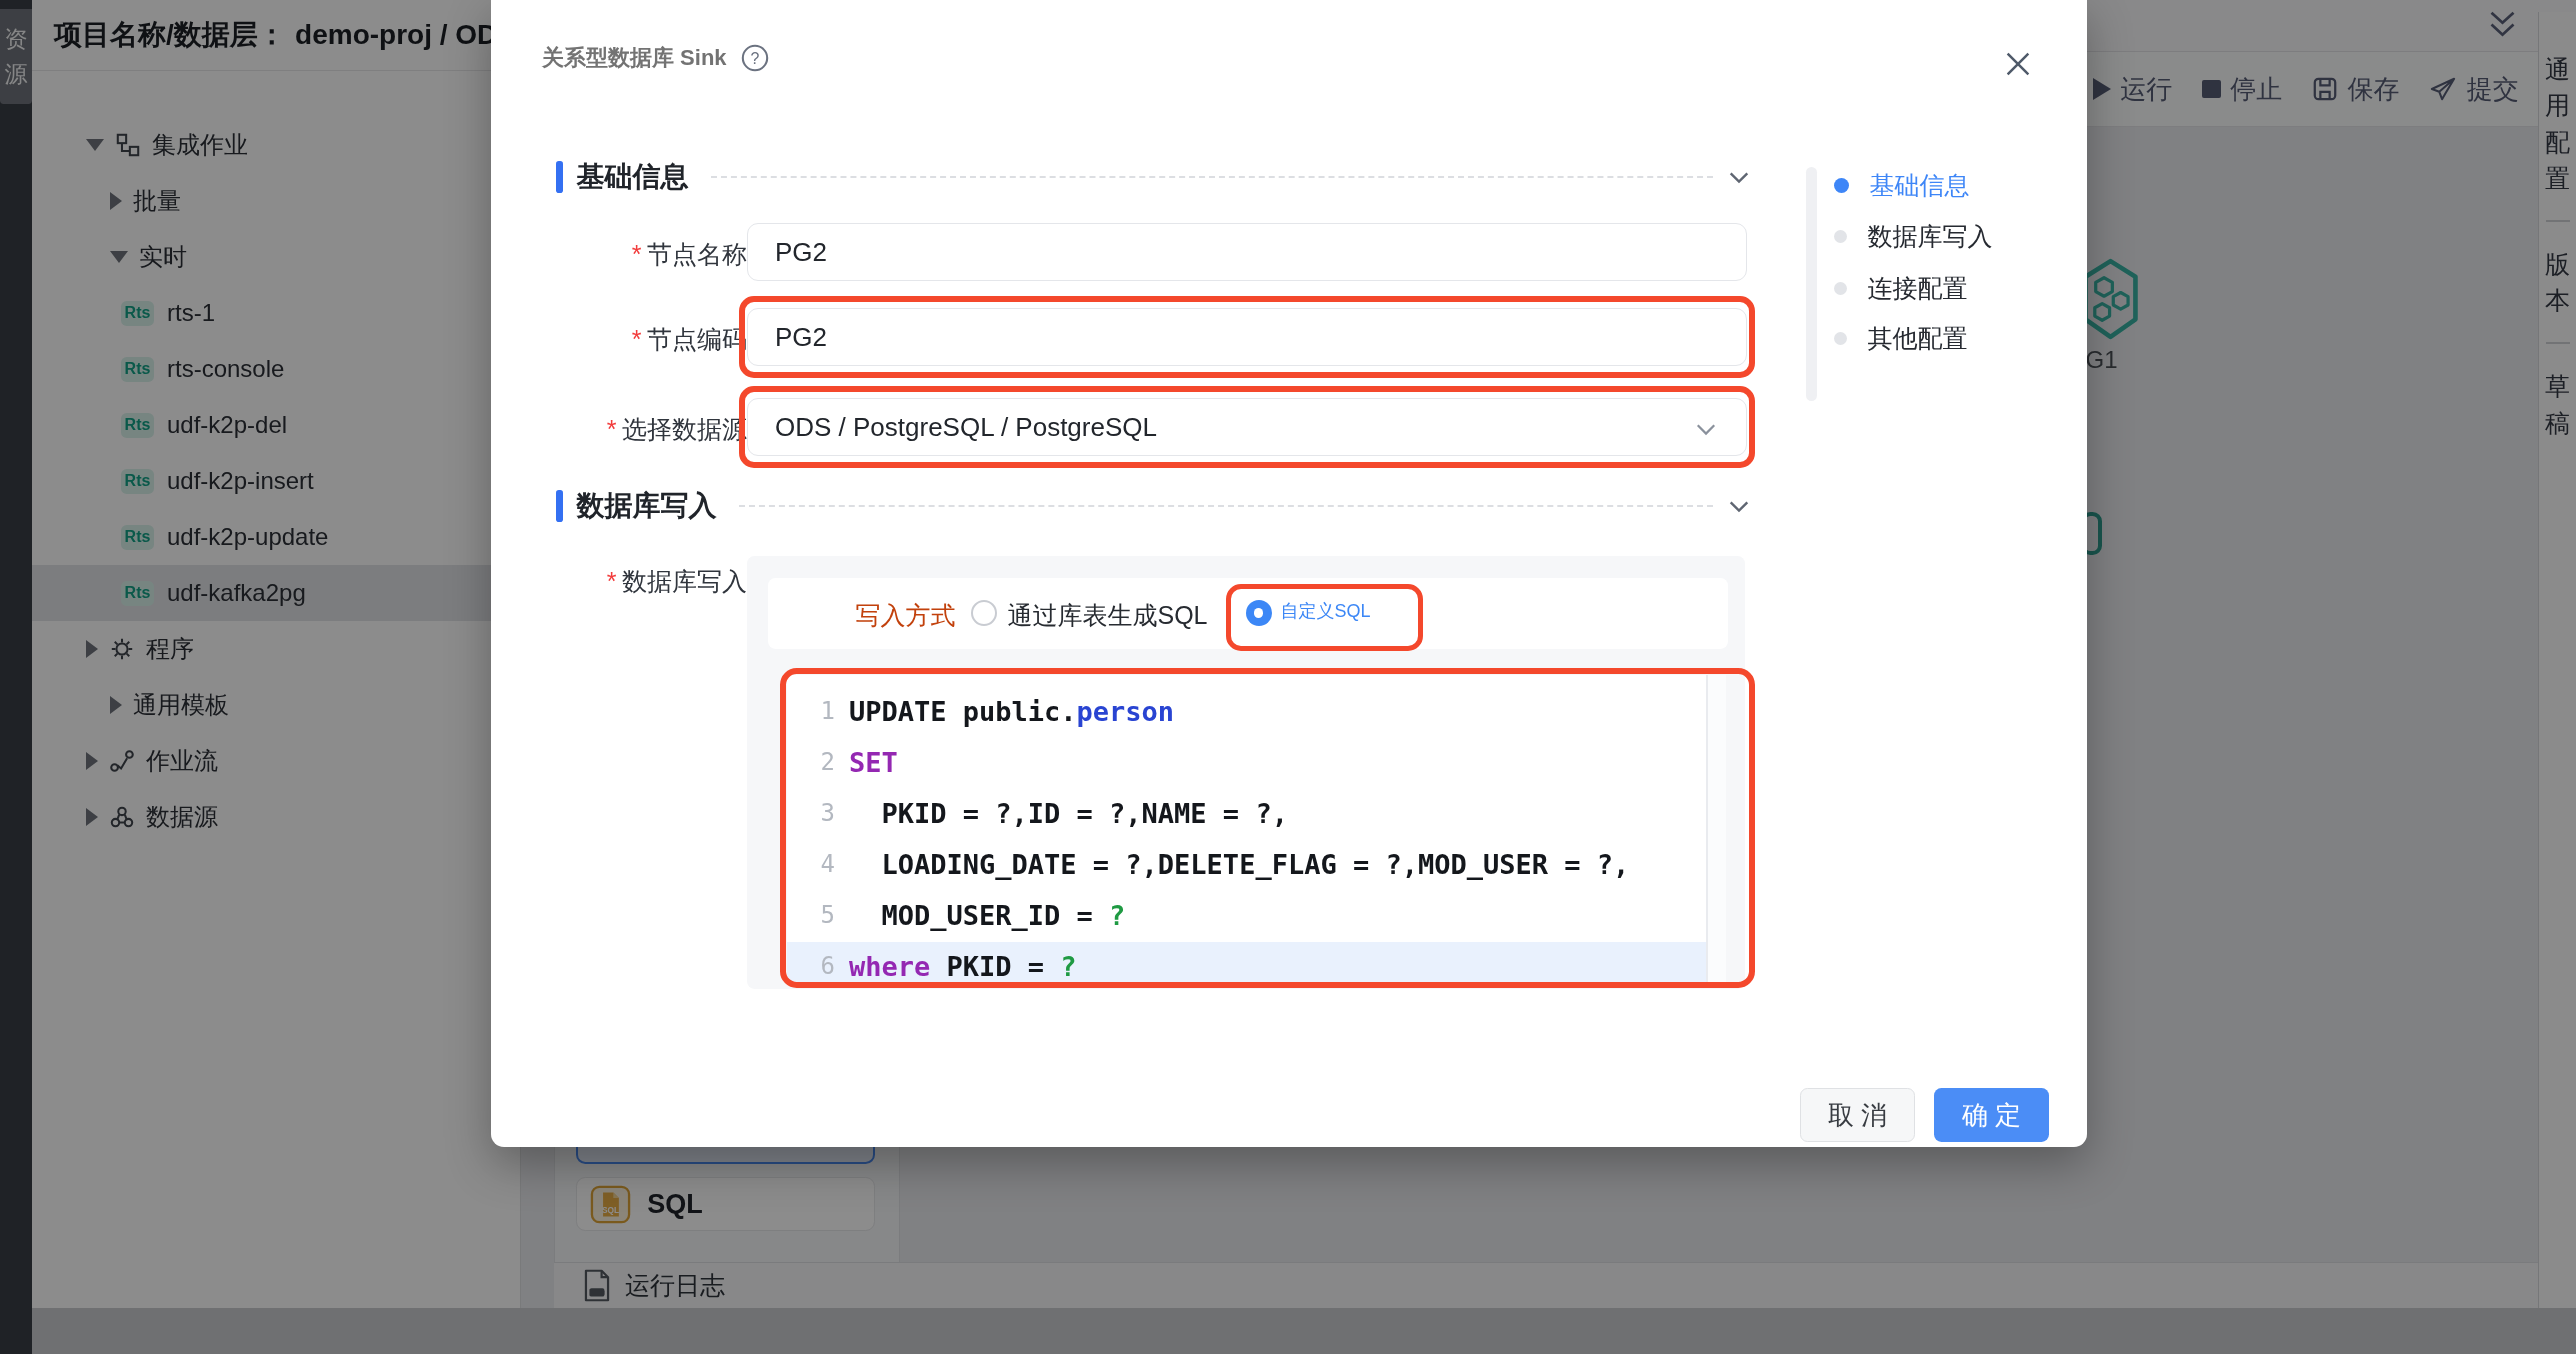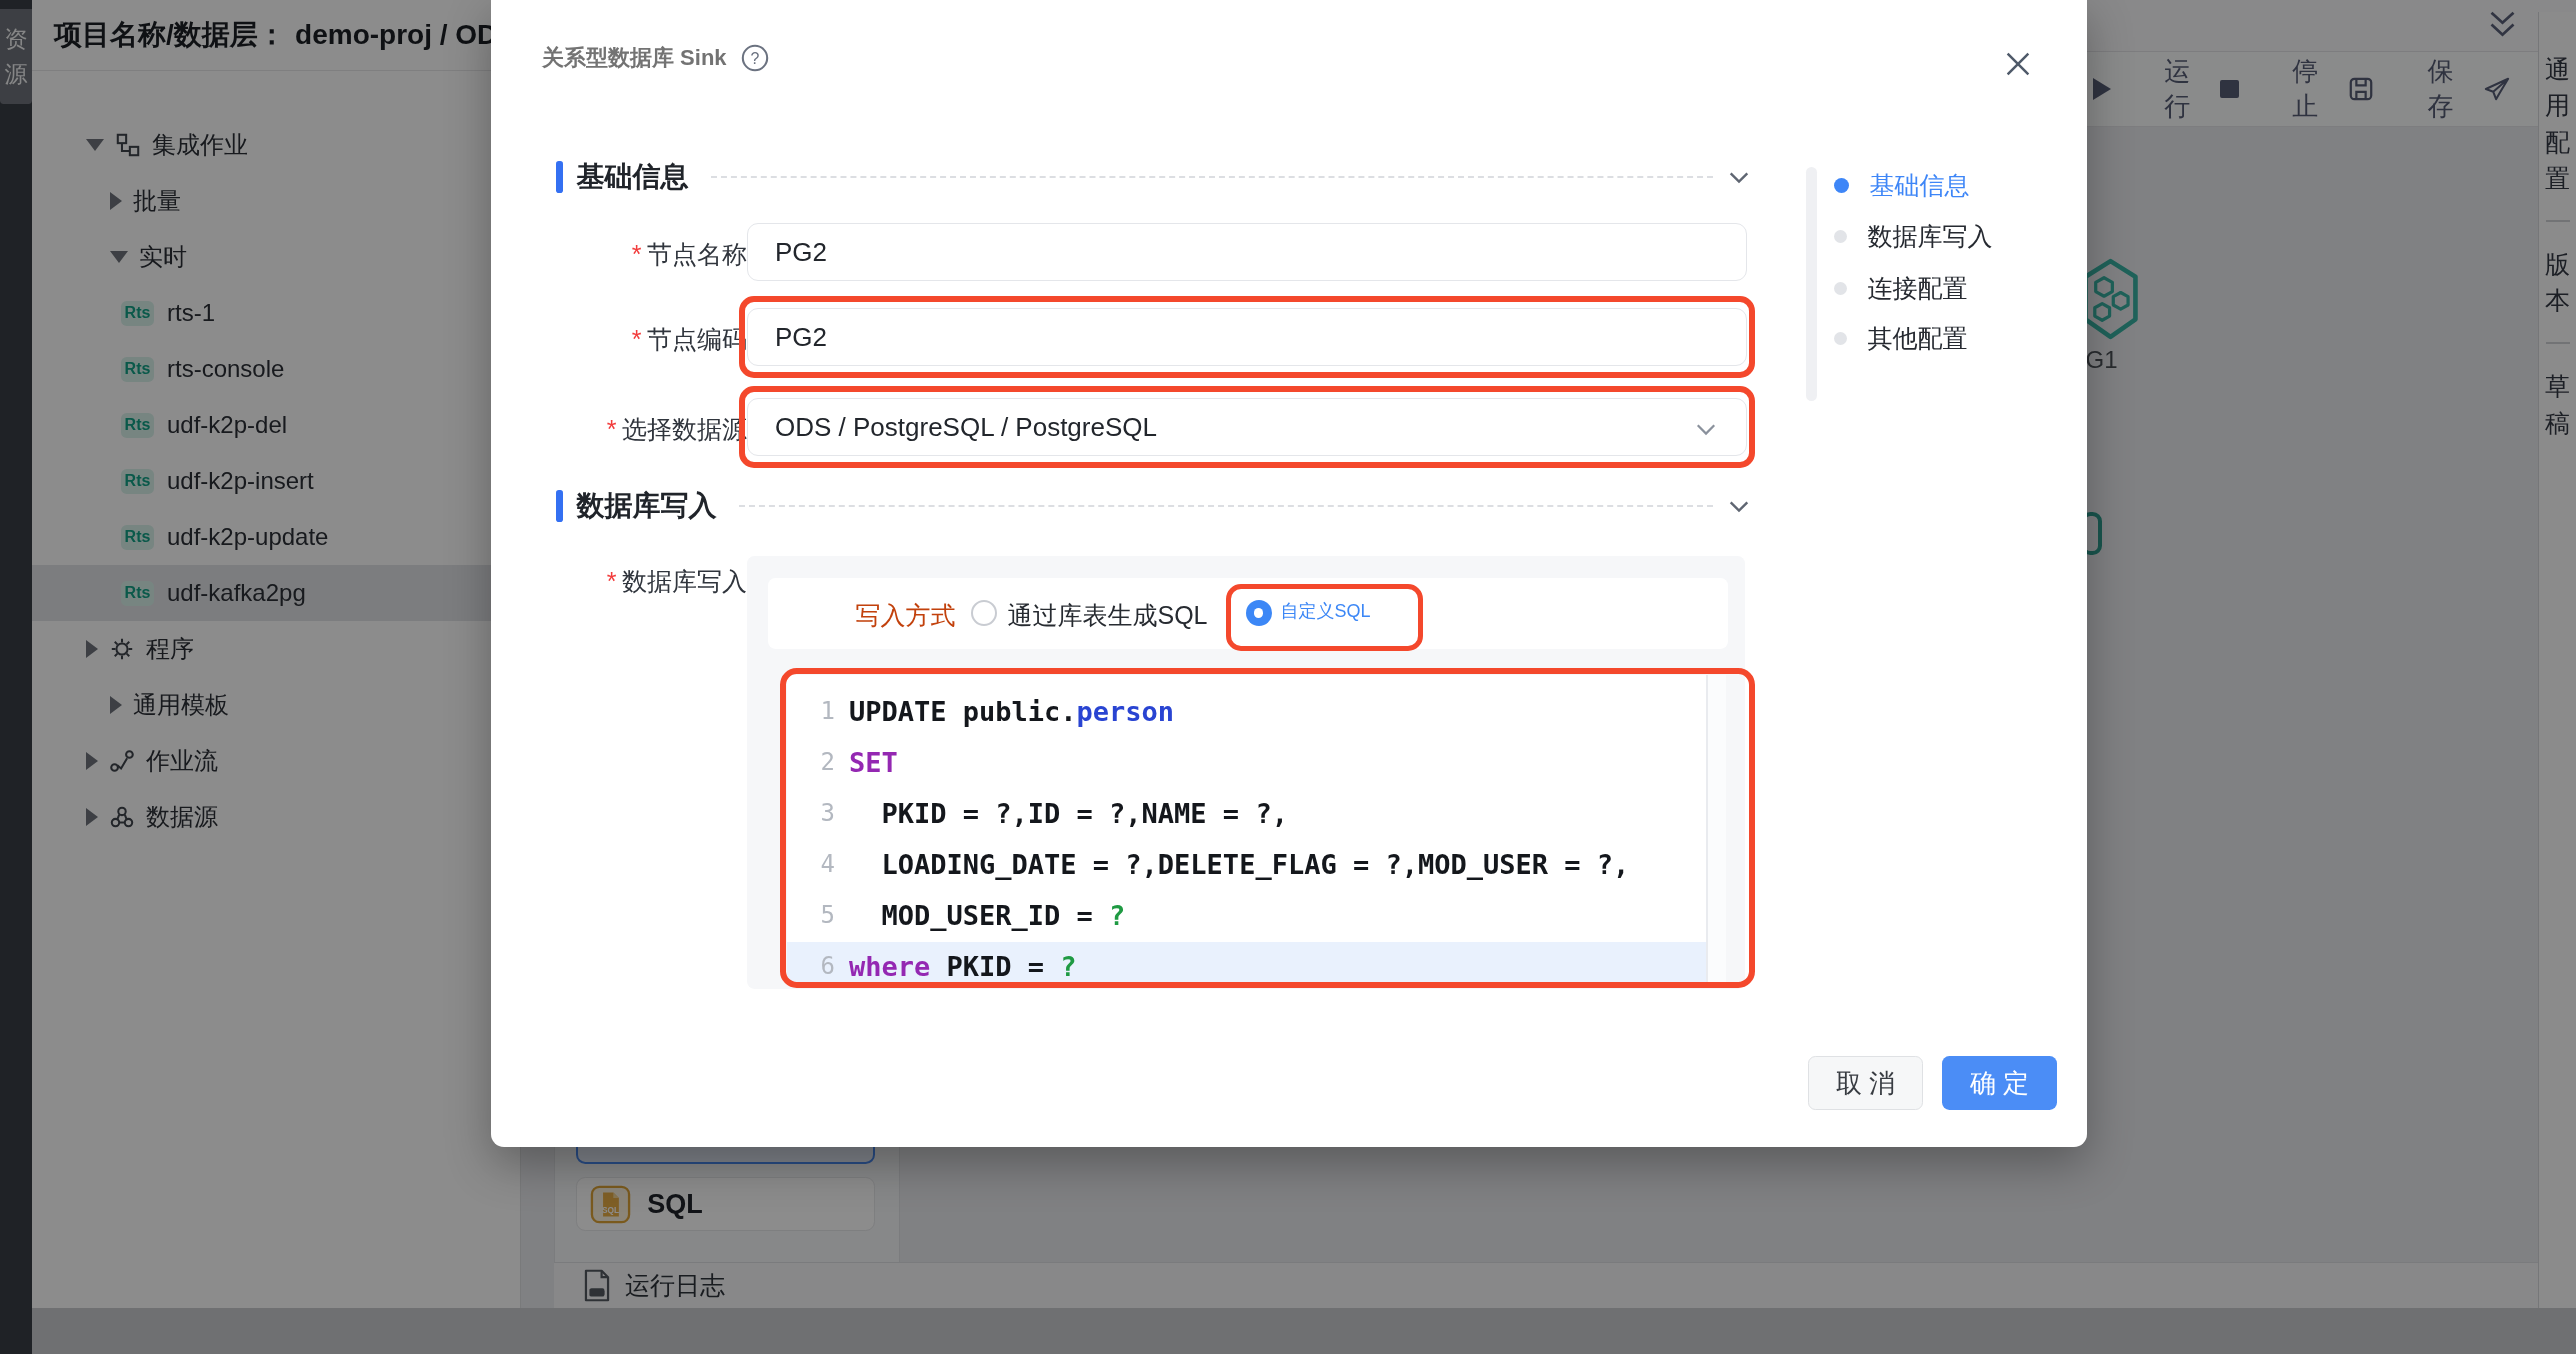--- a/index.html
+++ b/index.html
@@ -40,21 +40,21 @@
   .badge { margin-left:89px; width:33px; height:25px; border-radius:5.6px; background:#d9f3ec; color:#13a287;
            font-size:16px; font-weight:bold; display:flex; align-items:center; justify-content:center; flex:0 0 auto; }
   .lvl3 .t-label { margin-left:13px; }
 
   
   .canvas { position:absolute; left:521px; top:0; width:2055px; height:1308px; background:#eaecef; z-index:0; }
   .canvas-top { position:absolute; left:0; top:0; width:100%; height:51px; background:#f9fafb; }
   .dbl-chevron { position:absolute; left:1964px; top:9.3px; color:#5a6078; }
   .toolbar { position:absolute; left:0; top:51px; width:100%; height:76px; background:#fcfdfe;
              border-top:1.9px solid #e3e4e7; border-bottom:1.9px solid #e3e4e7; display:flex; align-items:center; }
-  .tb-btn { display:flex; align-items:center; color:#575d76; font-size:26px; cursor:default;gap:44px; }
+  .tb-btn { display:flex; align-items:center; color:#575d76; font-size:26px; cursor:default; }
   .tb-btn .ti { margin-right:9.3px; display:flex; }
   .tb-run { margin-left:1572px; }
   .tb-btn + .tb-btn { margin-left:30px; }
   .play-tri { width:0; height:0; border-top:11px solid transparent; border-bottom:11px solid transparent;
               border-left:18.6px solid #575d76; }
   .stop-sq { width:18.6px; height:18.6px; background:#575d76; border-radius:1.9px; }
 
   .palette { position:absolute; left:33px; top:127px; width:346px; height:1135px; background:#f6f7f9;
              border-left:1.9px solid #e1e2e5; border-right:1.9px solid #e1e2e5; }
   .pal-item-blue { position:absolute; left:20.5px; top:994px; width:299px; height:43px; background:#e9f1fe;
@@ -133,22 +133,22 @@
   .ed-rstrip { position:absolute; left:921px; top:0; width:18.6px; height:309px; background:#fbfcfd; }
   .ann-editor { left:33px; top:112px; width:975px; height:320px; border-radius:16.7px; }
 
   .anchor-rail { position:absolute; left:1315px; top:167px; width:11px; height:234px; background:#eff0f3; border-radius:5.6px; }
   .anchor-item { position:absolute; left:1343px; display:flex; align-items:center; }
   .a-dot { width:13px; height:13px; border-radius:50%; background:#e2e4e8; flex:0 0 auto; }
   .anchor-item .a-lbl { margin-left:20.5px; font-size:25px; color:#262a31; white-space:nowrap; }
   .anchor-item.active .a-dot { width:15px; height:15px; background:#3e86f7; }
   .anchor-item.active .a-lbl { color:#3e86f7; }
 
-  .btn { position:absolute; top:1056px; width:115px; height:54px; border-radius:7.4px; font-size:26px;
-         display:flex; align-items:center; justify-content:center; cursor:default; white-space:pre;margin-left:8px; }
+  .btn { position:absolute; top:1088px; width:115px; height:54px; border-radius:7.4px; font-size:26px;
+         display:flex; align-items:center; justify-content:center; cursor:default; white-space:pre; }
   .btn-cancel { left:1309px; background:#f6f7f8; border:1.9px solid #dfe1e4; color:#383c42; }
   .btn-ok { left:1443px; background:#4b8df6; color:#ffffff; }
 </style>
 </head>
 <body>
 
 <div class="screen">
 
   <div class="left-rail">
     <div class="rail-tab">

